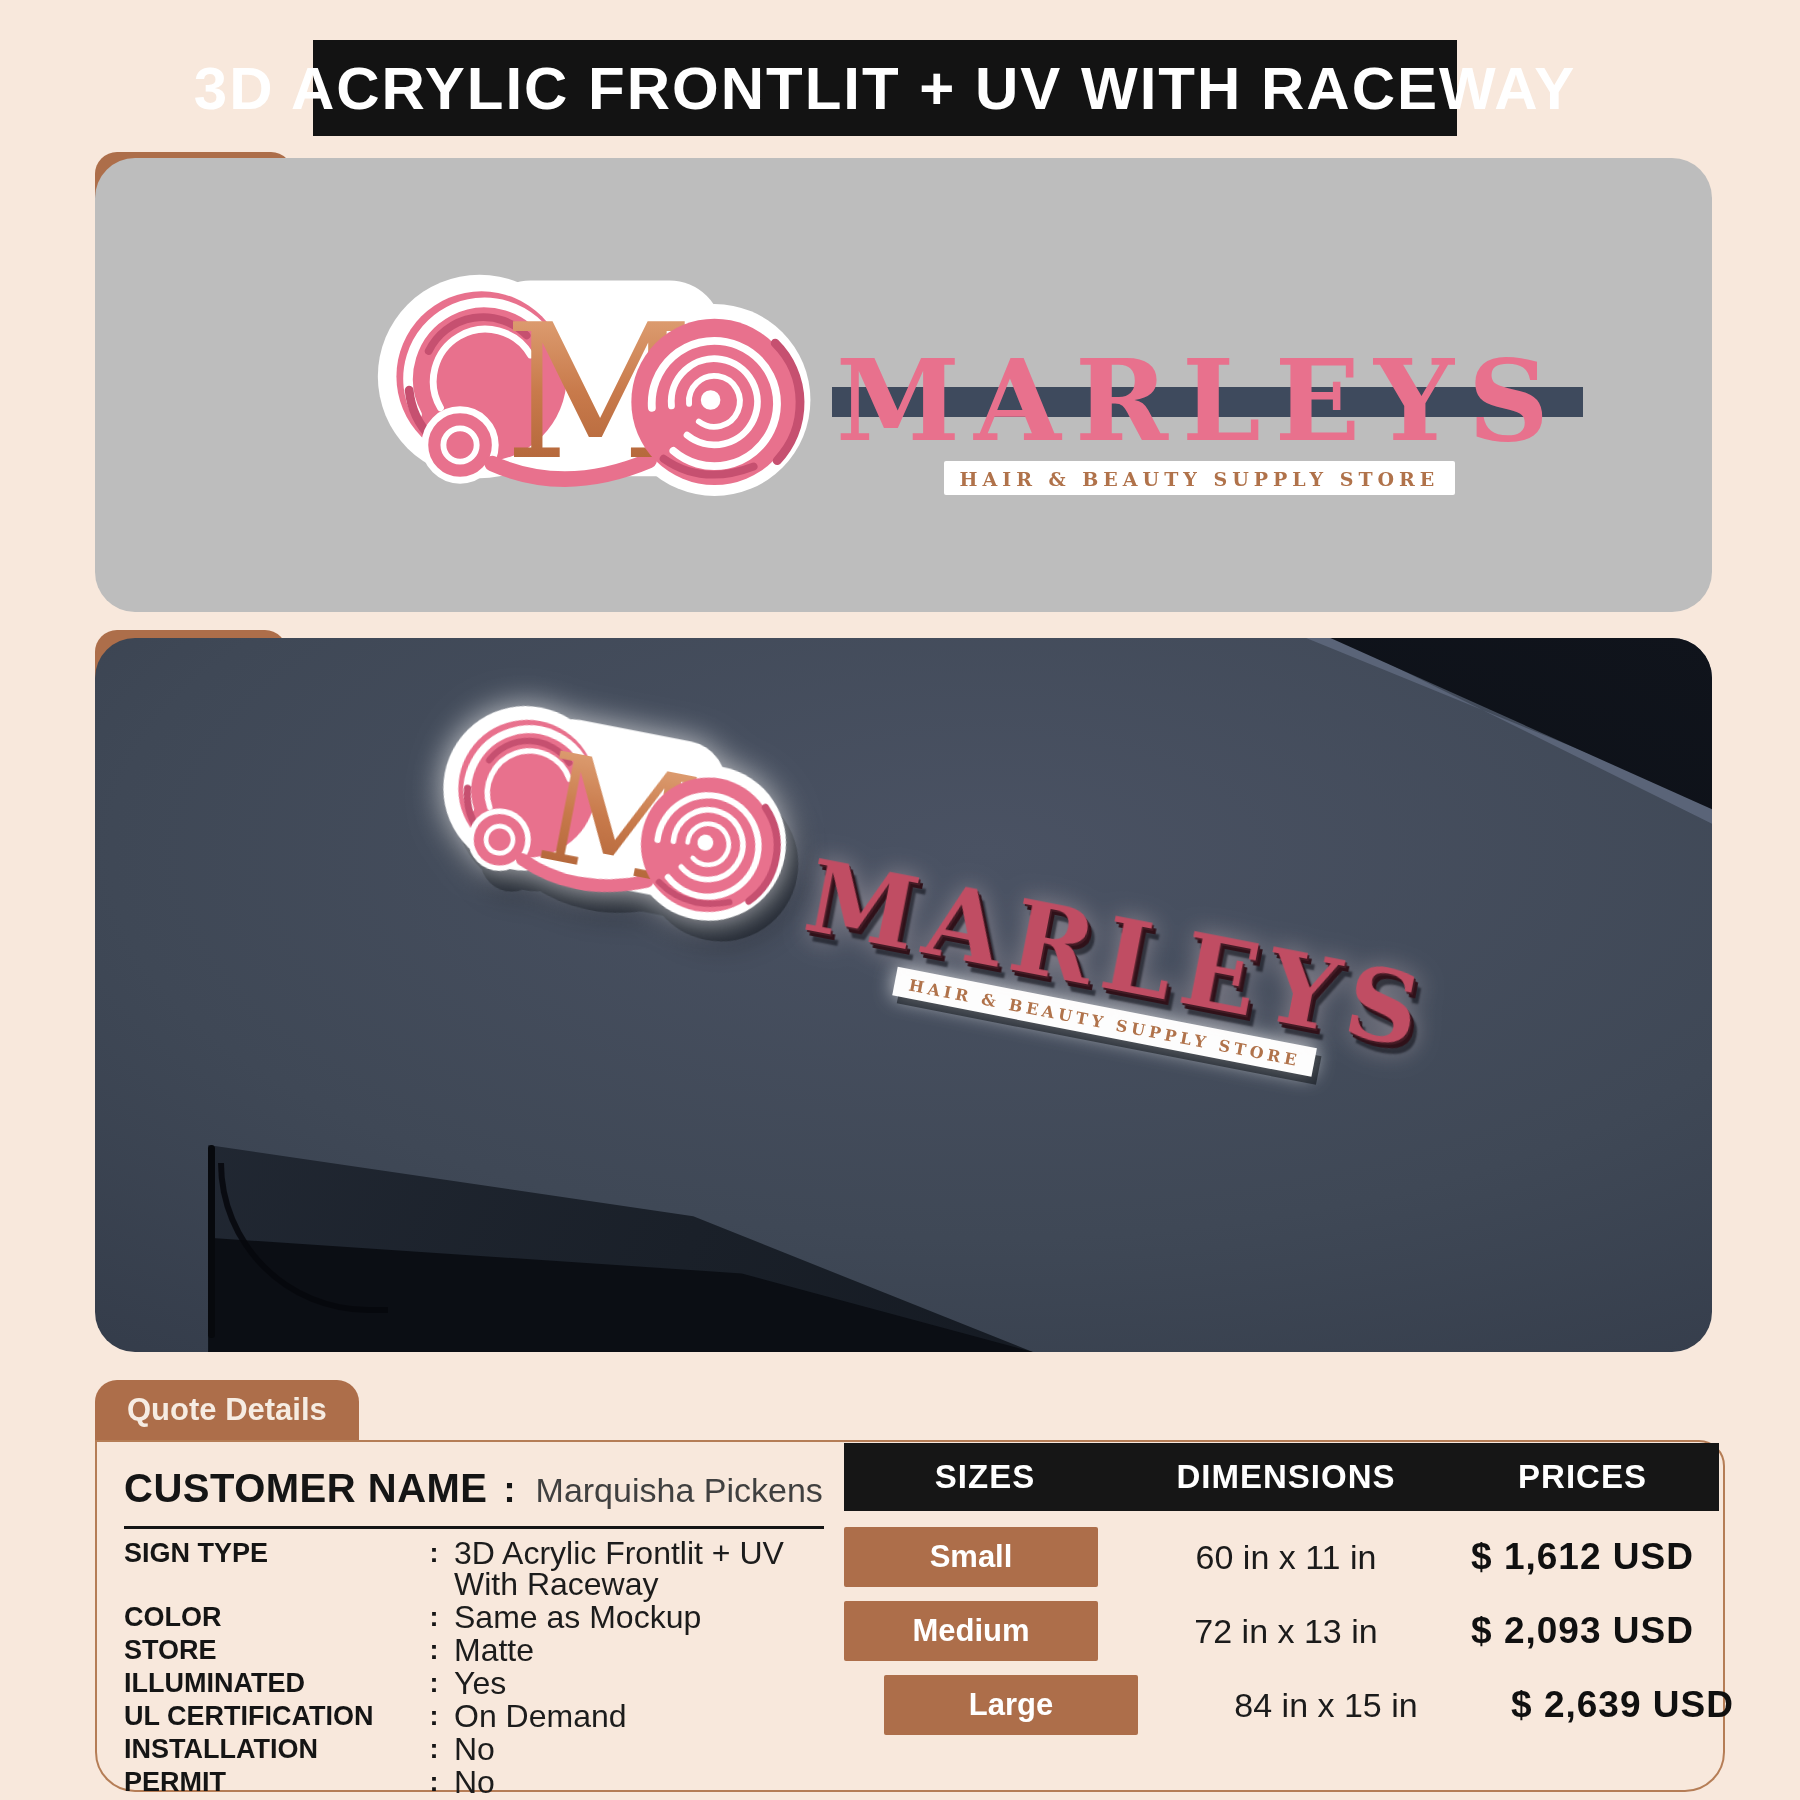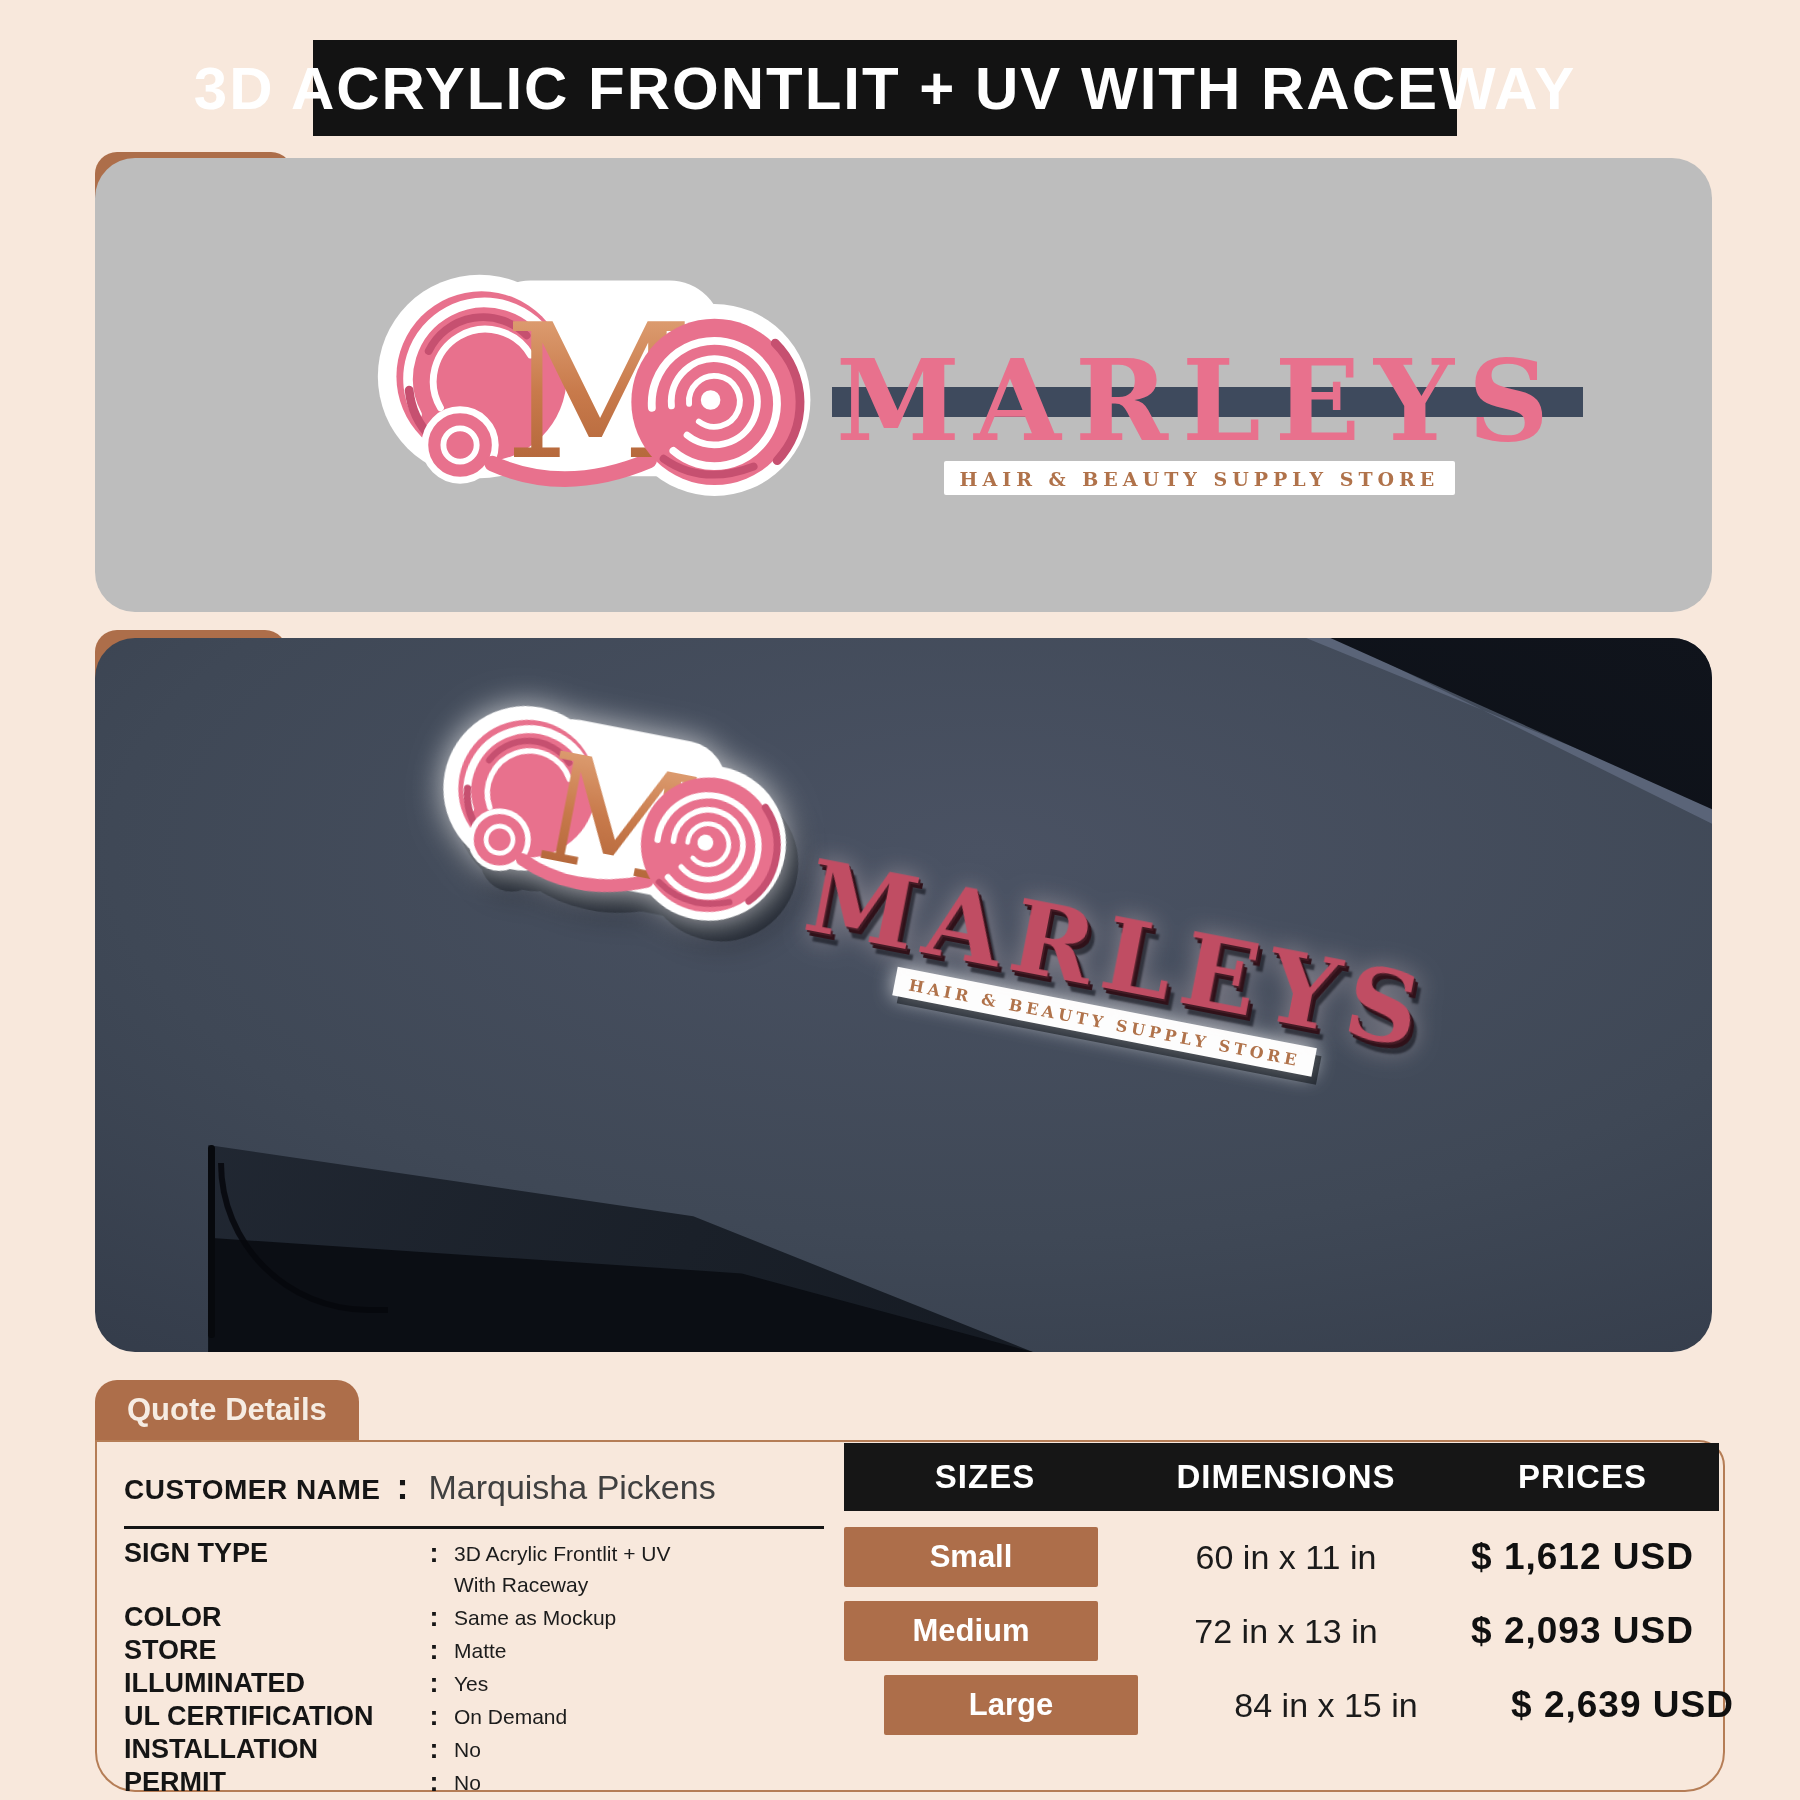--- a/index.html
+++ b/index.html
@@ -57,30 +57,30 @@
              text-shadow:2px 2px 0 #441b25,5px 5px 0 #2f1119,9px 10px 2px rgba(5,8,14,.55);
              filter:drop-shadow(0 0 12px rgba(255,230,230,.35));}
   .mock-tagline{margin-top:4px;background:#fdfdfd;color:#b0724a;font-family:"DejaVu Serif",serif;
                 font-weight:bold;font-size:16px;letter-spacing:4px;padding:6px 14px 4px;white-space:nowrap;
                 box-shadow:6px 7px 0 rgba(4,7,12,.5),0 0 20px rgba(255,255,255,.8);}
 
   
   .quote-panel{position:absolute;left:95px;top:1440px;width:1630px;height:352px;box-sizing:border-box;
                border:2px solid #b57d56;border-radius:0 26px 40px 40px;}
   .customer-row{position:absolute;left:27px;top:24px;display:flex;align-items:baseline;white-space:nowrap;}
-  .customer-label{font-size:28px;font-weight:bold;color:#151515;letter-spacing:0.5px;}
+  .customer-label{font-size:40px;font-weight:bold;color:#151515;letter-spacing:0.5px;}
   .customer-colon{font-size:36px;font-weight:bold;color:#151515;margin:0 20px 0 16px;}
   .customer-name{font-size:34px;color:#404040;}
   .customer-underline{position:absolute;left:27px;top:84px;width:700px;height:3px;background:#151515;}
 
   .fields{position:absolute;left:27px;top:96px;display:flex;flex-direction:column;}
   .frow{display:flex;line-height:31px;margin-bottom:2px;}
   .flabel{width:290px;font-size:27px;font-weight:bold;color:#151515;}
   .fcolon{width:40px;font-size:27px;font-weight:bold;color:#151515;text-align:center;}
-  .fvalue{font-size:21px;color:#1c1c1c;}
+  .fvalue{font-size:32px;color:#1c1c1c;}
   .fvalue .line2{display:block;}
 
   .price-header{position:absolute;left:747px;top:1px;width:875px;height:68px;background:#161616;
                 display:grid;grid-template-columns:282px 320px 1fr;align-items:center;}
   .hcell{color:#ffffff;font-weight:bold;font-size:33px;letter-spacing:1px;text-align:center;}
   .trow{position:absolute;left:747px;width:875px;height:62px;display:grid;
         grid-template-columns:282px 320px 1fr;align-items:center;}
   .trow-0{top:84px;}.trow-1{top:158px;}.trow-2{top:232px;padding-left:40px;}
   .size-btn{width:254px;height:60px;background:#ad6e4a;color:#ffffff;font-weight:bold;font-size:31px;
             display:flex;align-items:center;justify-content:center;border-radius:2px;}

